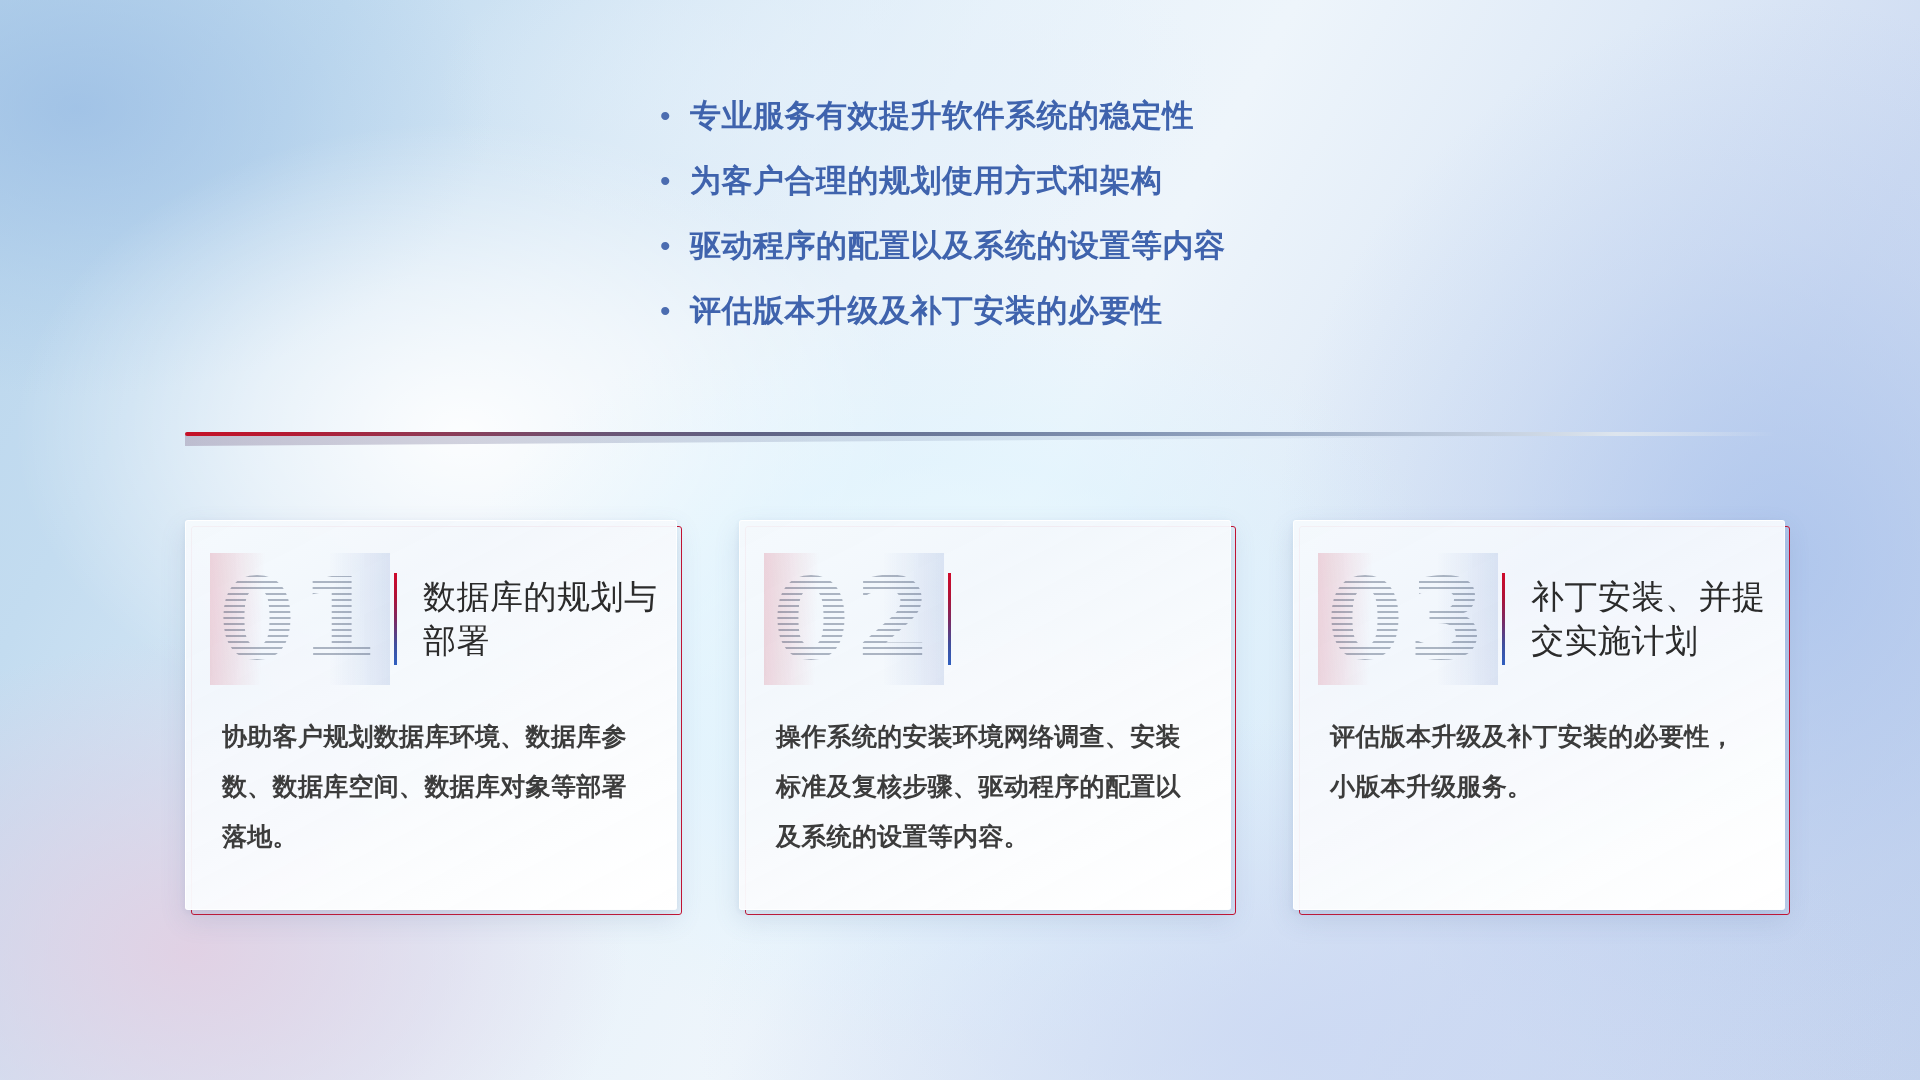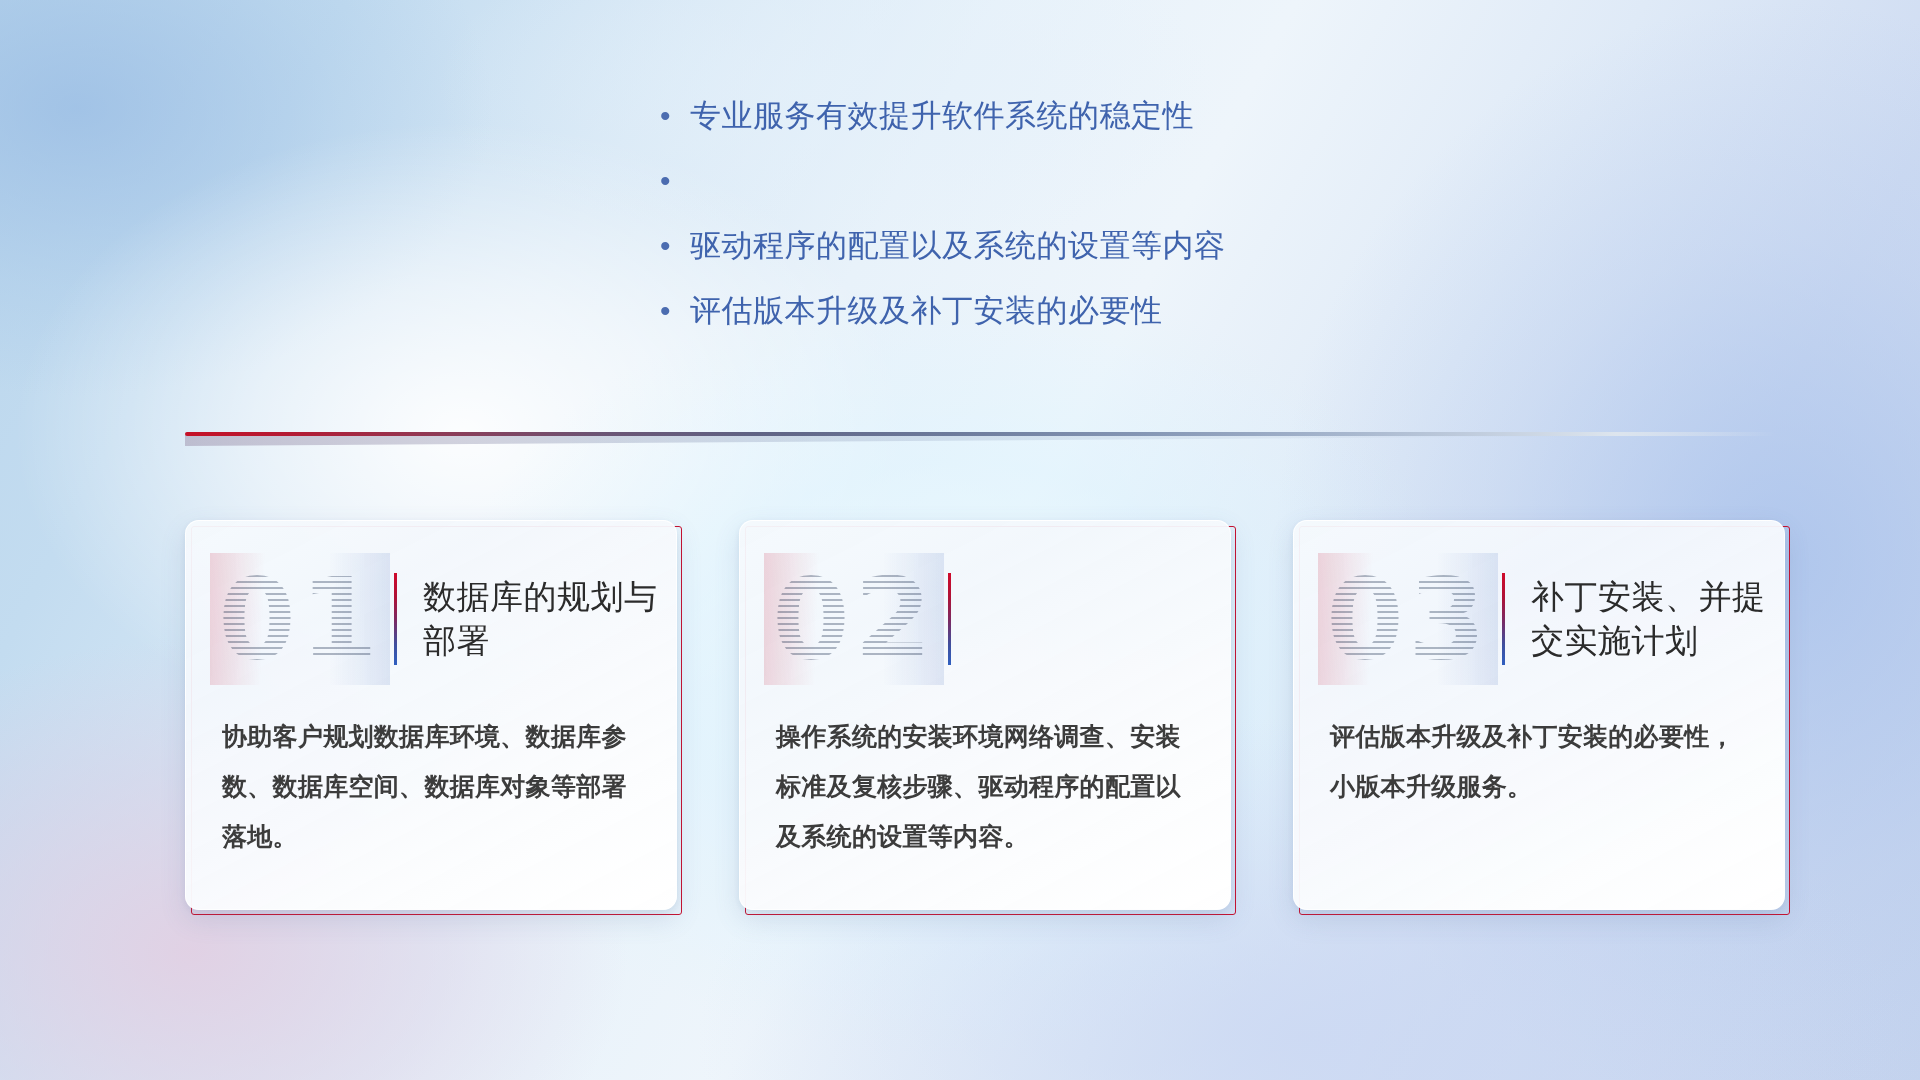--- a/index.html
+++ b/index.html
@@ -68,21 +68,21 @@
     color:#4b6cb0;
     font-size:30px; line-height:40px;
     text-align:left;
   }
   .bullet-text {
     color:#3f63ad;
     font-size:31px;
     line-height:40px;
     letter-spacing:0.5px;
     white-space:nowrap;
-    font-weight:400;
+    font-weight:700;
   }
 
   
   #divider {
     position:absolute; left:185px; top:424px; width:1590px; height:22px; z-index:5;
   }
   .div-main {
     position:absolute; left:0; top:8px; width:100%; height:4px;
     background:linear-gradient(90deg,
       #c51026 0%, #b31b34 7%, #8e3b56 16%,
@@ -110,21 +110,21 @@
     position:relative;
     width:492px; height:390px;
   }
   .card-accent { 
     position:absolute; left:6px; top:6px; right:-5px; bottom:-5px;
     border:1.6px solid #c8102e;
     border-radius:3px;
   }
   .card-body {
     position:absolute; inset:0;
-    border-radius:14px;
+    border-radius:3px;
     background:linear-gradient(153deg,
       rgba(245,249,253,0.96) 0%,
       rgba(243,247,252,0.95) 26%,
       rgba(248,250,253,0.97) 55%,
       rgba(252,253,254,0.99) 78%,
       rgba(255,255,255,1) 100%);
     border:1px solid rgba(255,255,255,0.85);
     box-shadow:0 10px 26px rgba(90,115,155,0.16), 0 2px 6px rgba(90,115,155,0.10);
     overflow:hidden;
   }
@@ -201,20 +201,21 @@
   <div class="bglayer bg-glow6"></div>
 </div>
 
 <div id="bullets">
   <div class="bullet-row">
     <div class="bullet-dot">•</div>
     <div class="bullet-text">专业服务有效提升软件系统的稳定性</div>
   </div>
   <div class="bullet-row">
     <div class="bullet-dot">•</div>
+    <div class="bullet-text">为客户合理的规划使用方式和架构</div>
   </div>
   <div class="bullet-row">
     <div class="bullet-dot">•</div>
     <div class="bullet-text">驱动程序的配置以及系统的设置等内容</div>
   </div>
   <div class="bullet-row">
     <div class="bullet-dot">•</div>
     <div class="bullet-text">评估版本升级及补丁安装的必要性</div>
   </div>
 </div>

